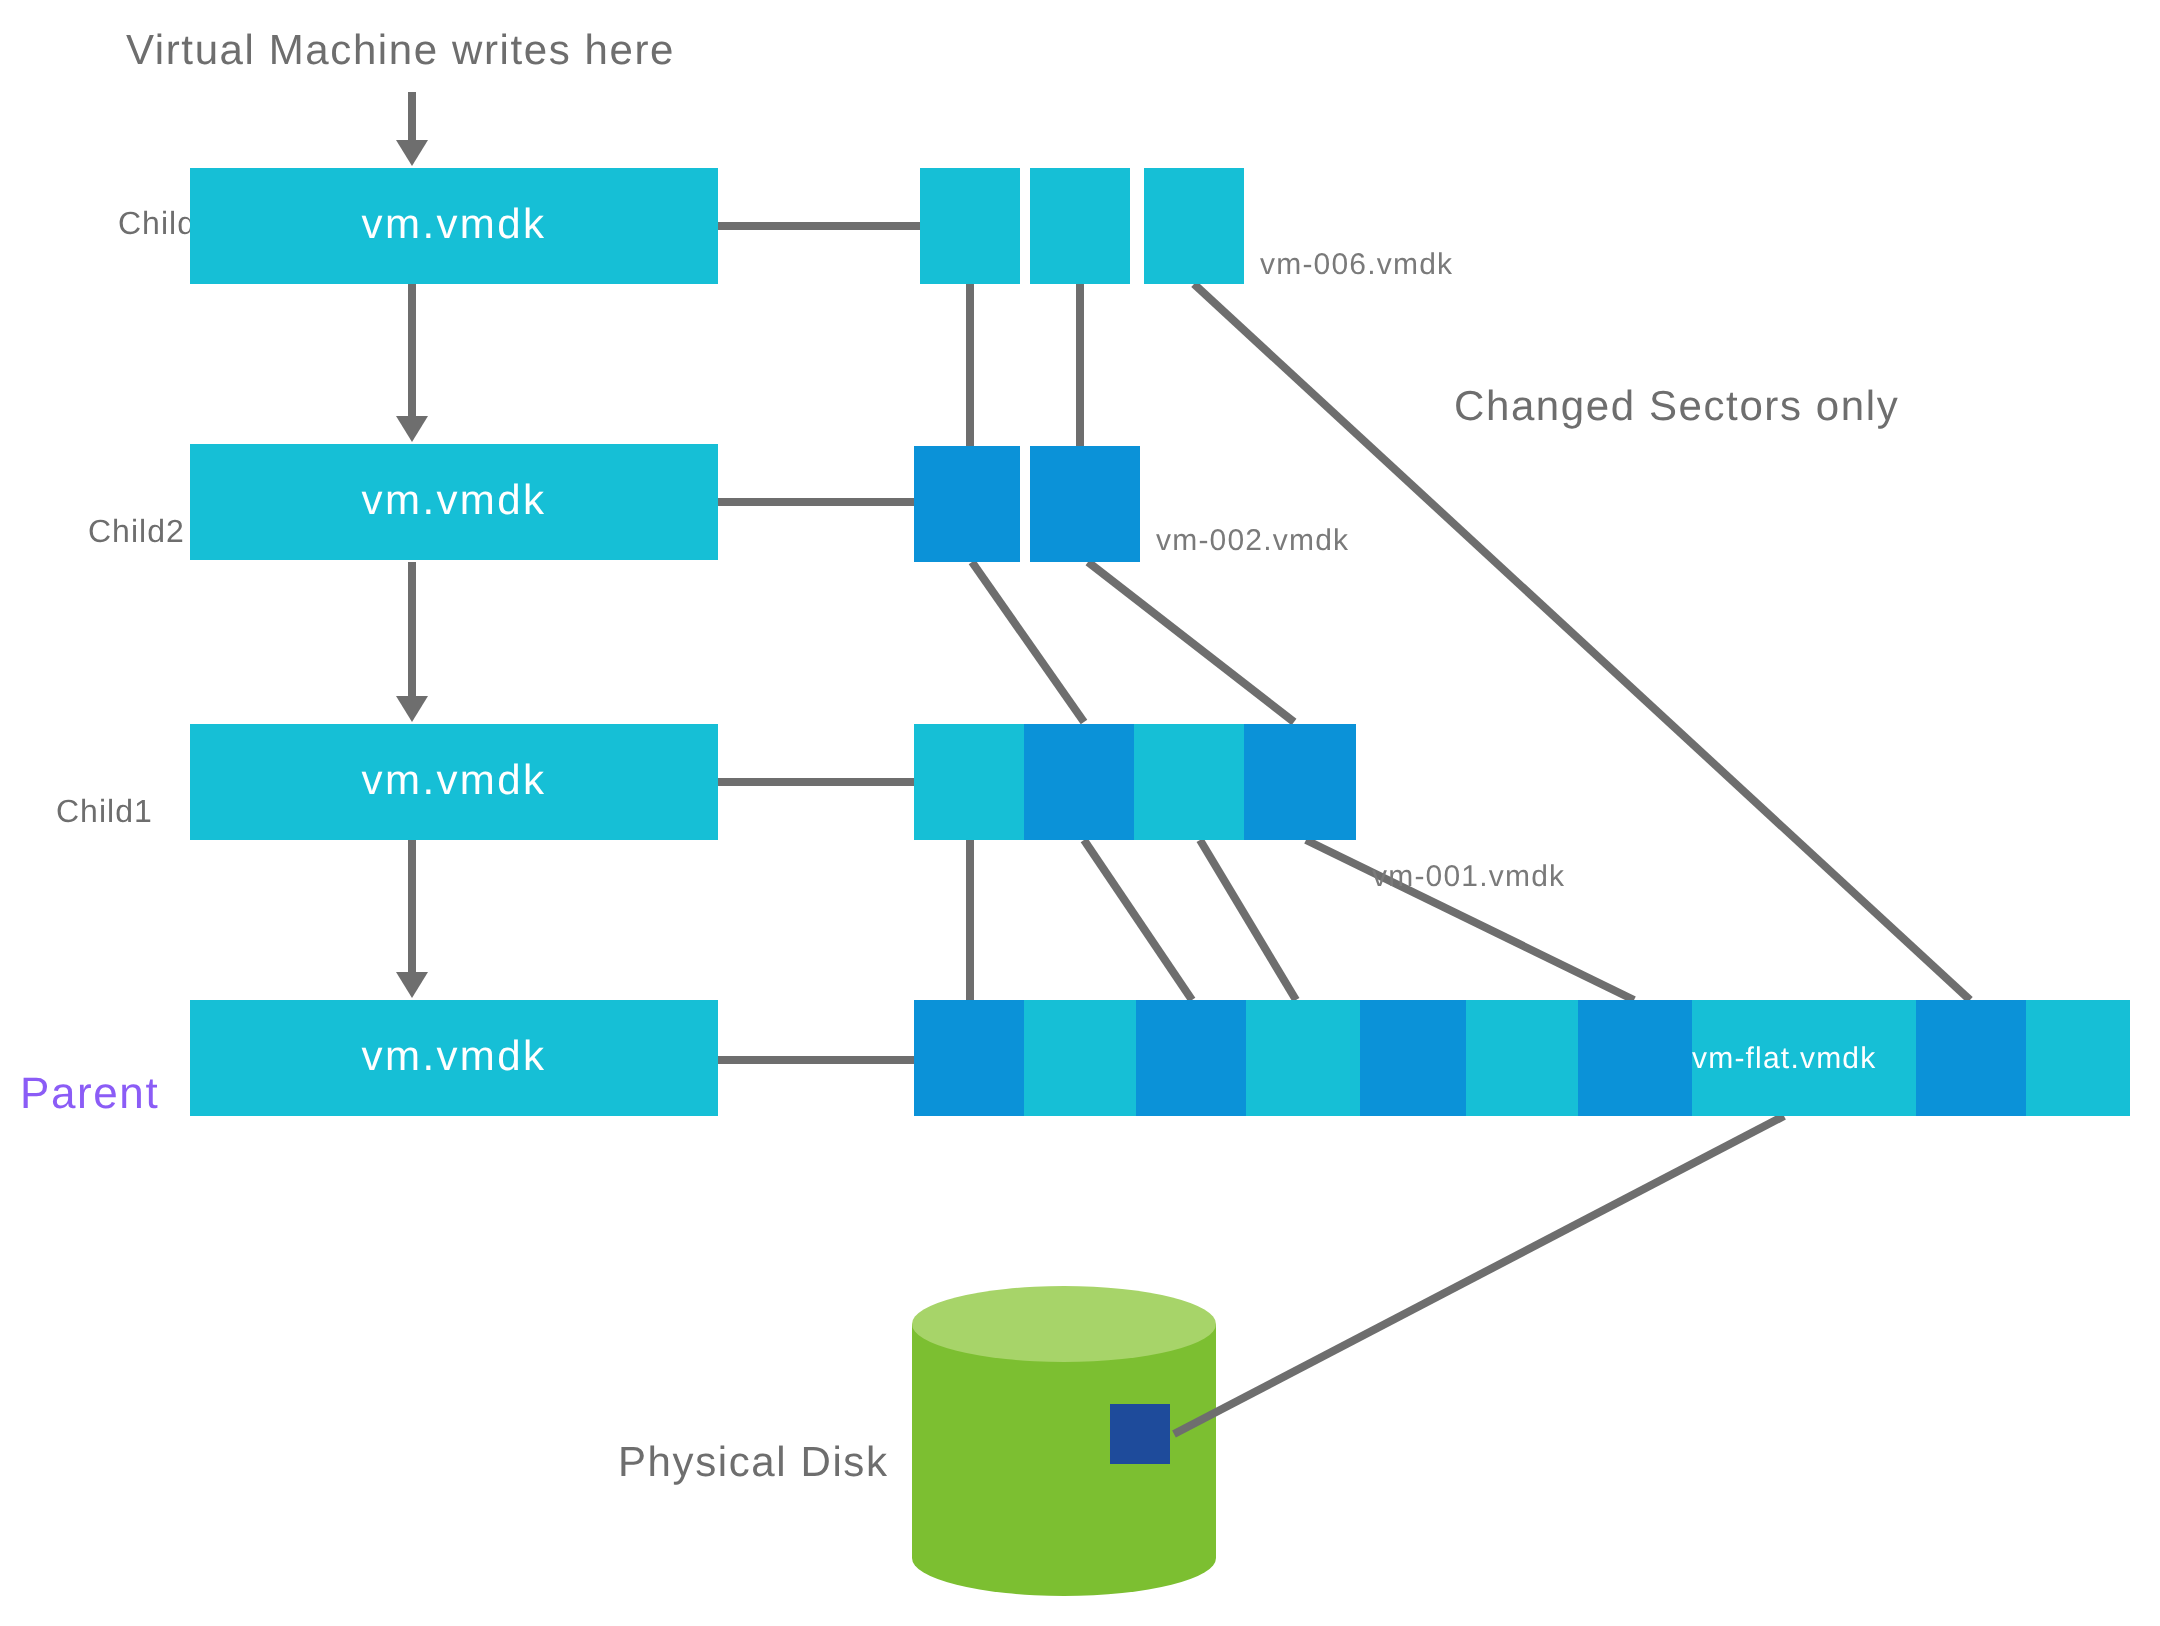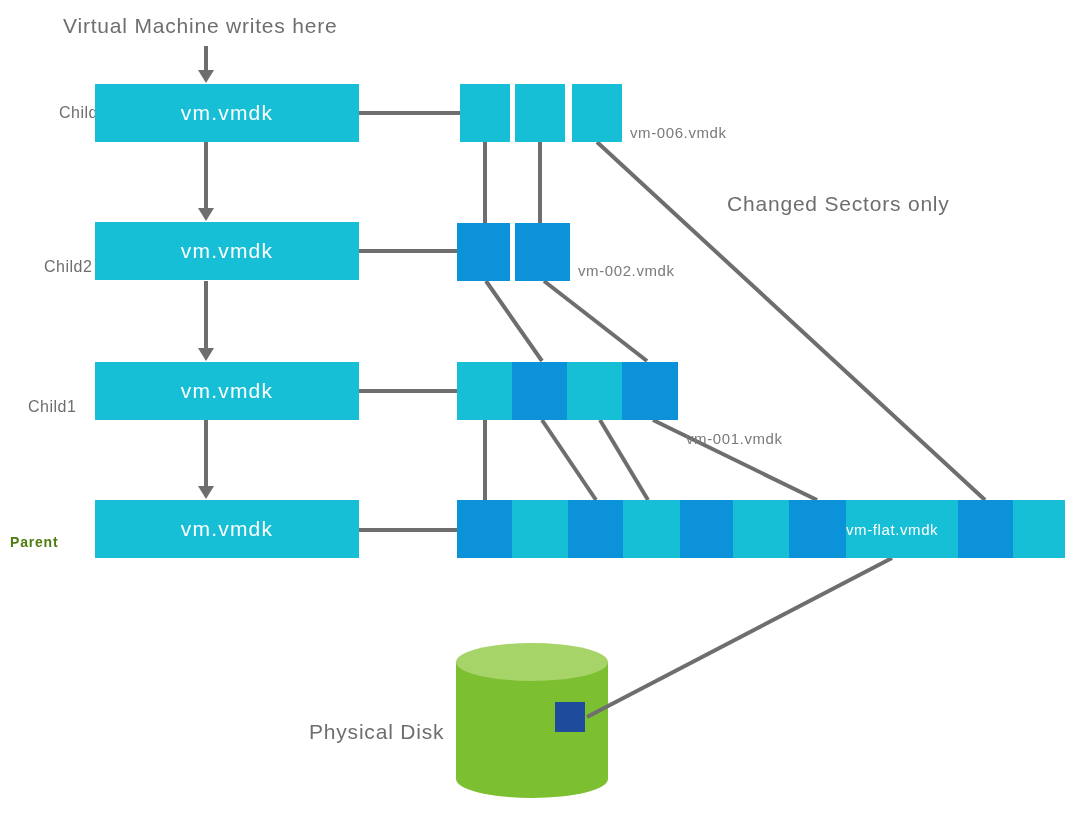--- a/index.html
+++ b/index.html
@@ -17,21 +17,21 @@
   }
   .bar{position:absolute;height:58px;}
   .seg{position:absolute;top:0;height:100%;}
   .gray-lg{position:absolute;color:#6e6e6e;font-size:21px;letter-spacing:0.8px;white-space:nowrap;}
   .gray-sm{position:absolute;color:#7a7a7a;font-size:15px;letter-spacing:0.6px;white-space:nowrap;}
   .flat-label{
     position:absolute;color:#ffffff;font-size:15px;letter-spacing:0.6px;
     text-align:center;white-space:nowrap;z-index:3;
   }
   .rowlabel{position:absolute;color:#6e6e6e;font-size:16px;letter-spacing:0.5px;white-space:nowrap;}
-  .parentlabel{position:absolute;color:#4d7c0f;font-size:14px;letter-spacing:0.8px;white-space:nowrap;font-weight:bold;}
+  .parentlabel{position:absolute;color:#8b5cf6;font-size:22px;letter-spacing:0.8px;white-space:nowrap;}
 </style>
 </head>
 <body>
 
 <div id="stage">
 
   <svg id="wires" width="1080" height="813" viewBox="0 0 1080 813">
 
     <g>
       <line x1="206" y1="46" x2="206" y2="71" stroke-width="4" stroke="#6e6e6e"></line>

